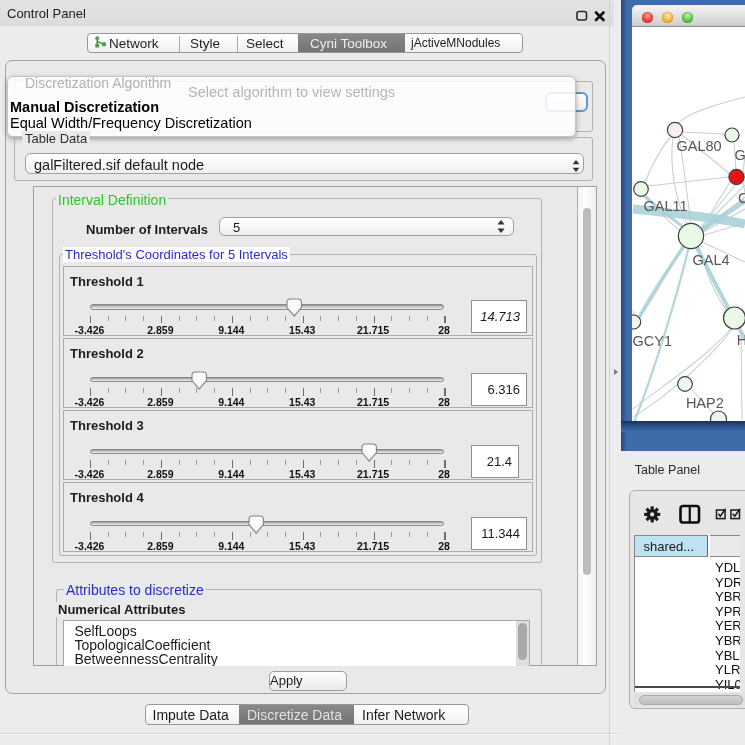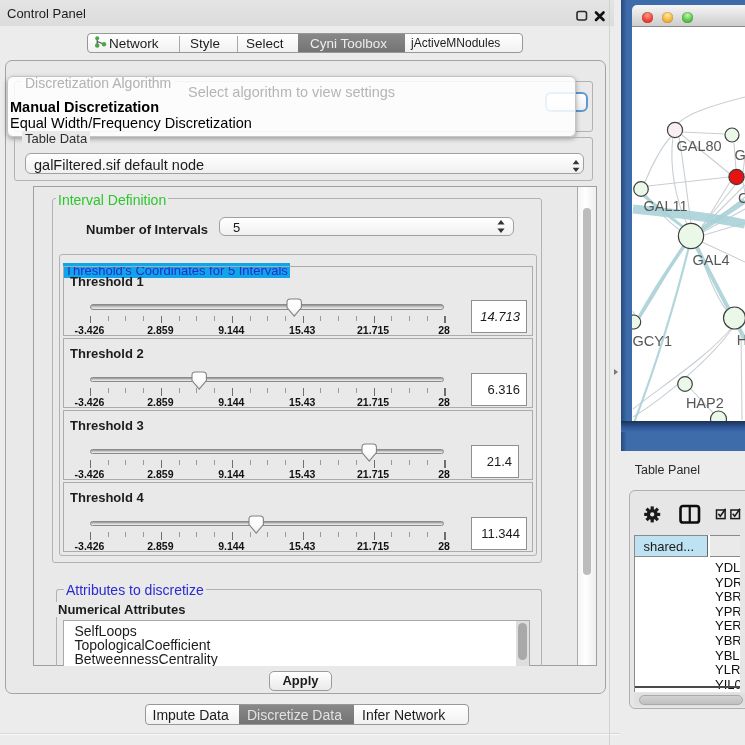--- a/index.html
+++ b/index.html
@@ -68,21 +68,21 @@
 
 <div class="abs f13 b" style="left:86px;top:221.5px;">Number of Intervals</div>
 <div class="abs" style="left:219px;top:216.5px;width:295px;height:19.5px;background:linear-gradient(#ffffff,#f0f0f0);border:1px solid #a0a0a0;border-radius:6px;"></div>
 <div class="abs f13" style="left:233px;top:219.5px;">5</div>
 <svg class="abs" width="10" height="14" style="left:496px;top:220px;">
   <path d="M5,0 L8.6,4.5 L1.4,4.5 Z" fill="#333"></path>
     <path d="M5,13 L8.6,8.5 L1.4,8.5 Z" fill="#333"></path>
 </svg>
 
 <div class="abs" style="left:58.5px;top:253.5px;width:478px;height:302.5px;border:1px solid #b2b2b2;border-radius:3px;"></div>
-<div class="abs f13" style="left:63px;top:263px;background:#0ea5e9;padding:0 2px;color:#2a2ad0;">Threshold's Coordinates for 5 Intervals</div>
+<div class="abs f13" style="left:63px;top:247px;background:#ffffff;padding:0 2px;color:#2a2ad0;">Threshold's Coordinates for 5 Intervals</div>
 
 <div class="abs" style="left:63px;top:265.5px;width:469.5px;height:70.3px;border:1px solid #ababab;"></div>
 <div class="abs f13 b" style="left:70px;top:273.5px;">Threshold 1</div>
 <div class="abs" style="left:89.5px;top:304.1px;width:354.5px;height:5.5px;border-radius:3px;background:linear-gradient(#8d8d8d,#c9c9c9 45%,#efefef);border:1px solid #8a8a8a;"></div>
 <div class="abs" style="left:89.5px;top:315.5px;width:356px;height:5px;background:repeating-linear-gradient(90deg,#9a9a9a 0 1px,transparent 1px 17.725px);"></div>
 <div class="abs" style="left:89.5px;top:315.5px;width:356px;height:7.5px;background:repeating-linear-gradient(90deg,#6e6e6e 0 1px,transparent 1px 70.9px);"></div>
 <div class="abs" style="left:89.5px;top:323.5px;transform:translateX(-50%);font-size:10.5px;font-weight:bold;color:#111;">-3.426</div>
 <div class="abs" style="left:160.4px;top:323.5px;transform:translateX(-50%);font-size:10.5px;font-weight:bold;color:#111;">2.859</div>
 <div class="abs" style="left:231.3px;top:323.5px;transform:translateX(-50%);font-size:10.5px;font-weight:bold;color:#111;">9.144</div>
 <div class="abs" style="left:302.2px;top:323.5px;transform:translateX(-50%);font-size:10.5px;font-weight:bold;color:#111;">15.43</div>
@@ -173,21 +173,21 @@
 <div class="abs" style="font-size:14px;left:64px;top:582px;background:#e9e9e9;padding:0 2px;color:#2a2ad0;">Attributes to discretize</div>
 <div class="abs f13 b" style="left:55px;top:602px;background:#e9e9e9;padding:0 3px;">Numerical Attributes</div>
 <div class="abs" style="left:63px;top:619.5px;width:466.5px;height:46.5px;background:#fff;border:1px solid #a8a8a8;border-bottom:none;overflow:hidden;">
   <div class="abs" style="font-size:14px;left:10.5px;top:2.5px;">SelfLoops</div>
   <div class="abs" style="font-size:14px;left:10.5px;top:16.5px;">TopologicalCoefficient</div>
   <div class="abs" style="font-size:14px;left:10.5px;top:30.5px;">BetweennessCentrality</div>
   <div class="abs" style="left:452px;top:0.5px;width:13px;height:45.5px;background:#dedede;"></div>
   <div class="abs" style="left:454px;top:2px;width:9px;height:37px;background:#a9a9a9;border-radius:5px;"></div>
 </div>
 
-<div class="abs" style="left:269px;top:671px;width:63px;height:19.5px;background:linear-gradient(#ffffff,#e9e9e9);border:1px solid #9b9b9b;border-radius:5px;text-align:center;font-size:13px;font-weight:700;line-height:18px;">Apply</div>
+<div class="abs" style="left:269px;top:671px;width:78px;height:19.5px;background:linear-gradient(#ffffff,#e9e9e9);border:1px solid #9b9b9b;border-radius:5px;font-size:13px;font-weight:400;line-height:18px;">Apply</div>
 
 <div class="abs" style="left:144.5px;top:703.5px;width:324.5px;height:21px;background:linear-gradient(#ffffff,#f1f1f1);border:1px solid #989898;border-radius:4px;overflow:hidden;">
   <div class="abs" style="left:93.2px;top:0;width:115.5px;height:100%;background:linear-gradient(#888,#747474);"></div>
 </div>
 <div class="abs" style="font-size:14px;left:152.5px;top:707px;">Impute Data</div>
 <div class="abs" style="font-size:14px;left:247px;top:707px;color:#e2e2e2;">Discretize Data</div>
 <div class="abs" style="font-size:14px;left:362px;top:707px;">Infer Network</div>
 <div class="abs" style="left:0;top:733px;width:620px;height:1px;background:#d8d8d8;"></div>
 <div class="abs" style="left:0;top:734px;width:620px;height:1px;background:#f8f8f8;"></div>
 

